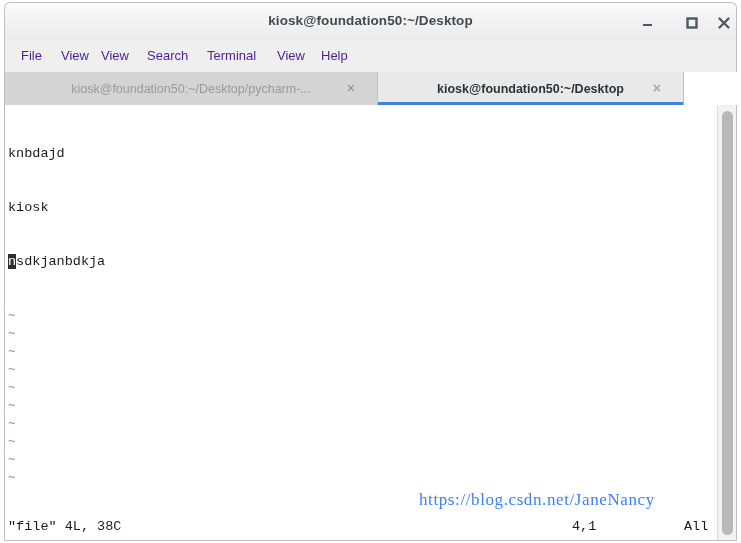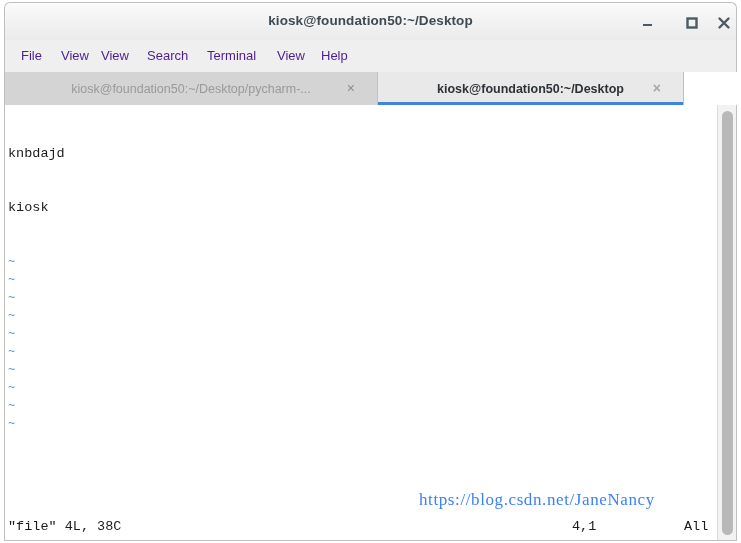--- a/index.html
+++ b/index.html
@@ -269,20 +269,21 @@
       <span class="tab-label">kiosk@foundation50:~/Desktop</span>
       <span class="tab-close">×</span>
     </div>
   </div>
 
   <div id="terminal">
 
     <div id="screen">
       <div class="tline"><span>knbdajd</span></div>
       <div class="tline"><span>kiosk</span></div>
+      <div class="tline"><span class="cursor">n</span><span>sdkjanbdkja</span></div>
       <div id="tilde-rows"><div class="tline"><span class="tilde">~</span></div><div class="tline"><span class="tilde">~</span></div><div class="tline"><span class="tilde">~</span></div><div class="tline"><span class="tilde">~</span></div><div class="tline"><span class="tilde">~</span></div><div class="tline"><span class="tilde">~</span></div><div class="tline"><span class="tilde">~</span></div><div class="tline"><span class="tilde">~</span></div><div class="tline"><span class="tilde">~</span></div><div class="tline"><span class="tilde">~</span></div></div>
     </div>
 
     <div id="watermark">https://blog.csdn.net/JaneNancy</div>
 
     <div id="statusline">
       <span id="status-file">"file" 4L, 38C</span>
       <span id="status-pos">4,1</span>
       <span id="status-scroll">All</span>
     </div>

